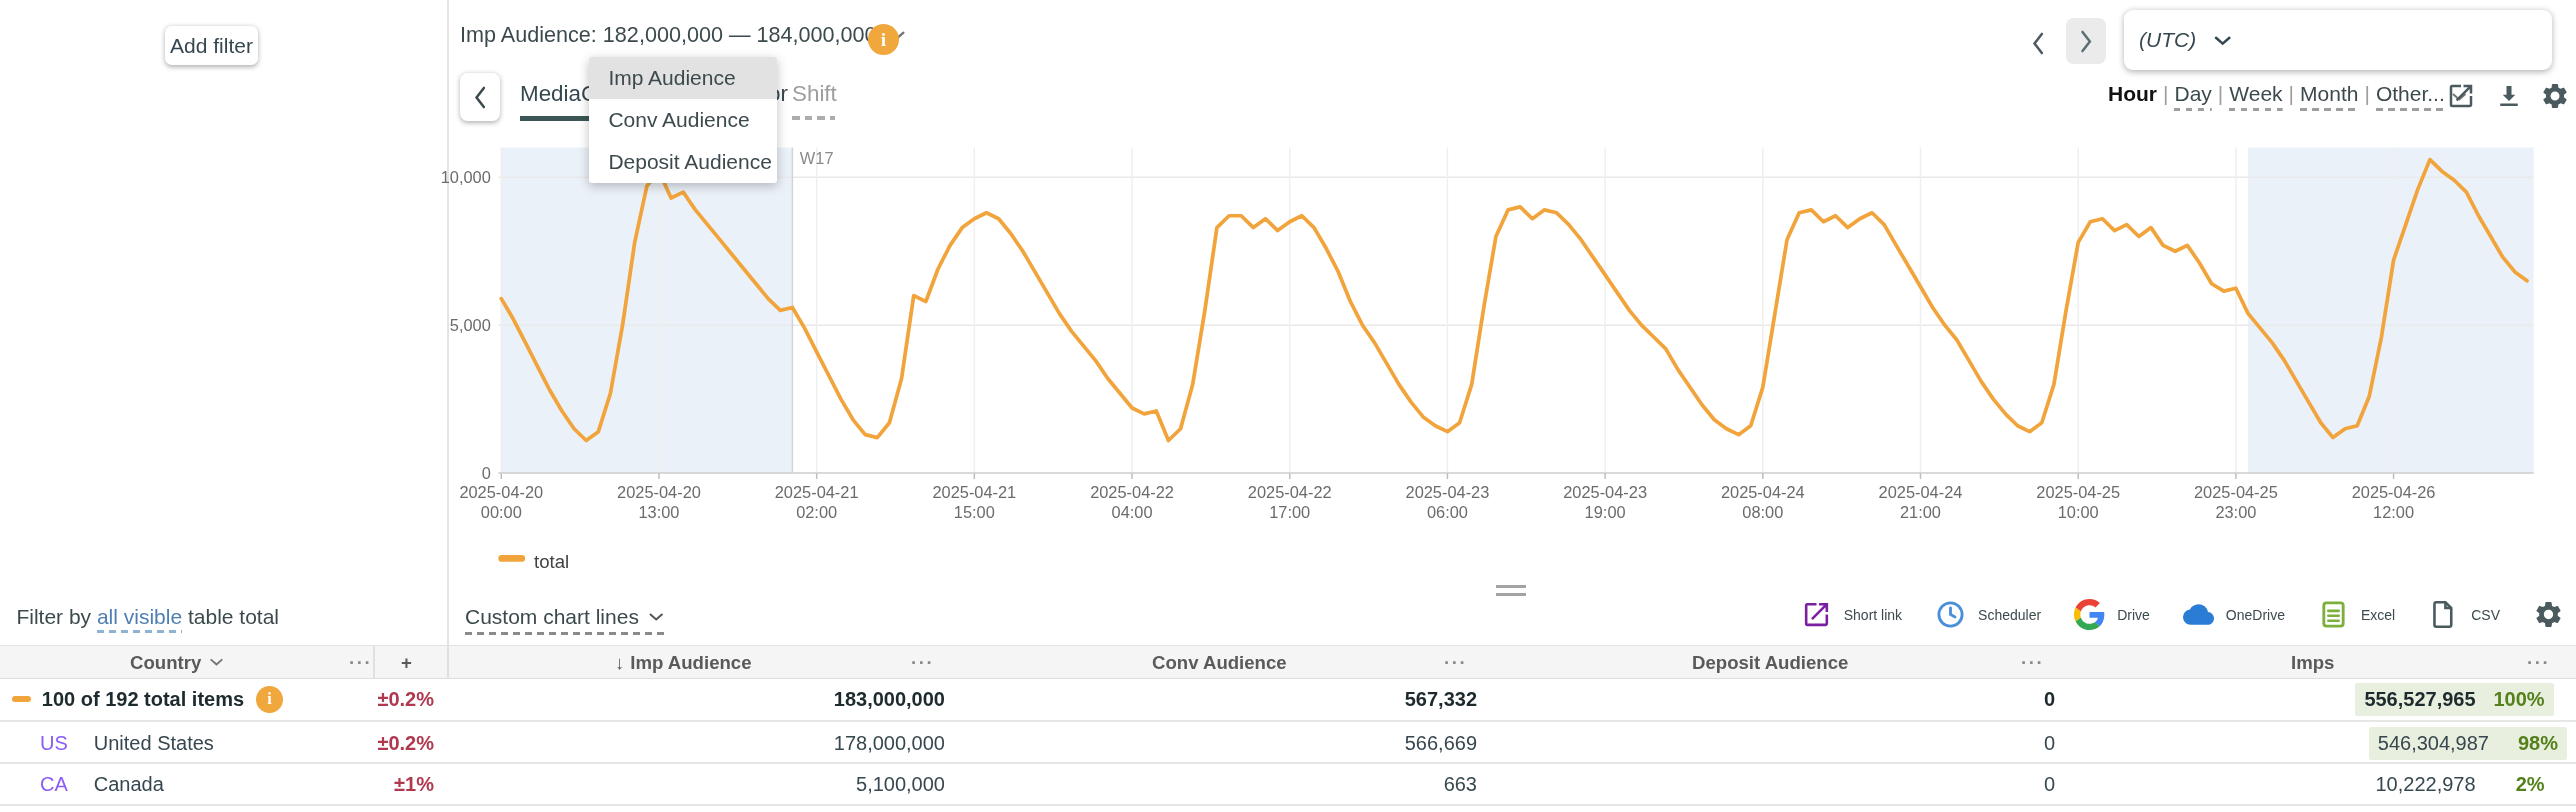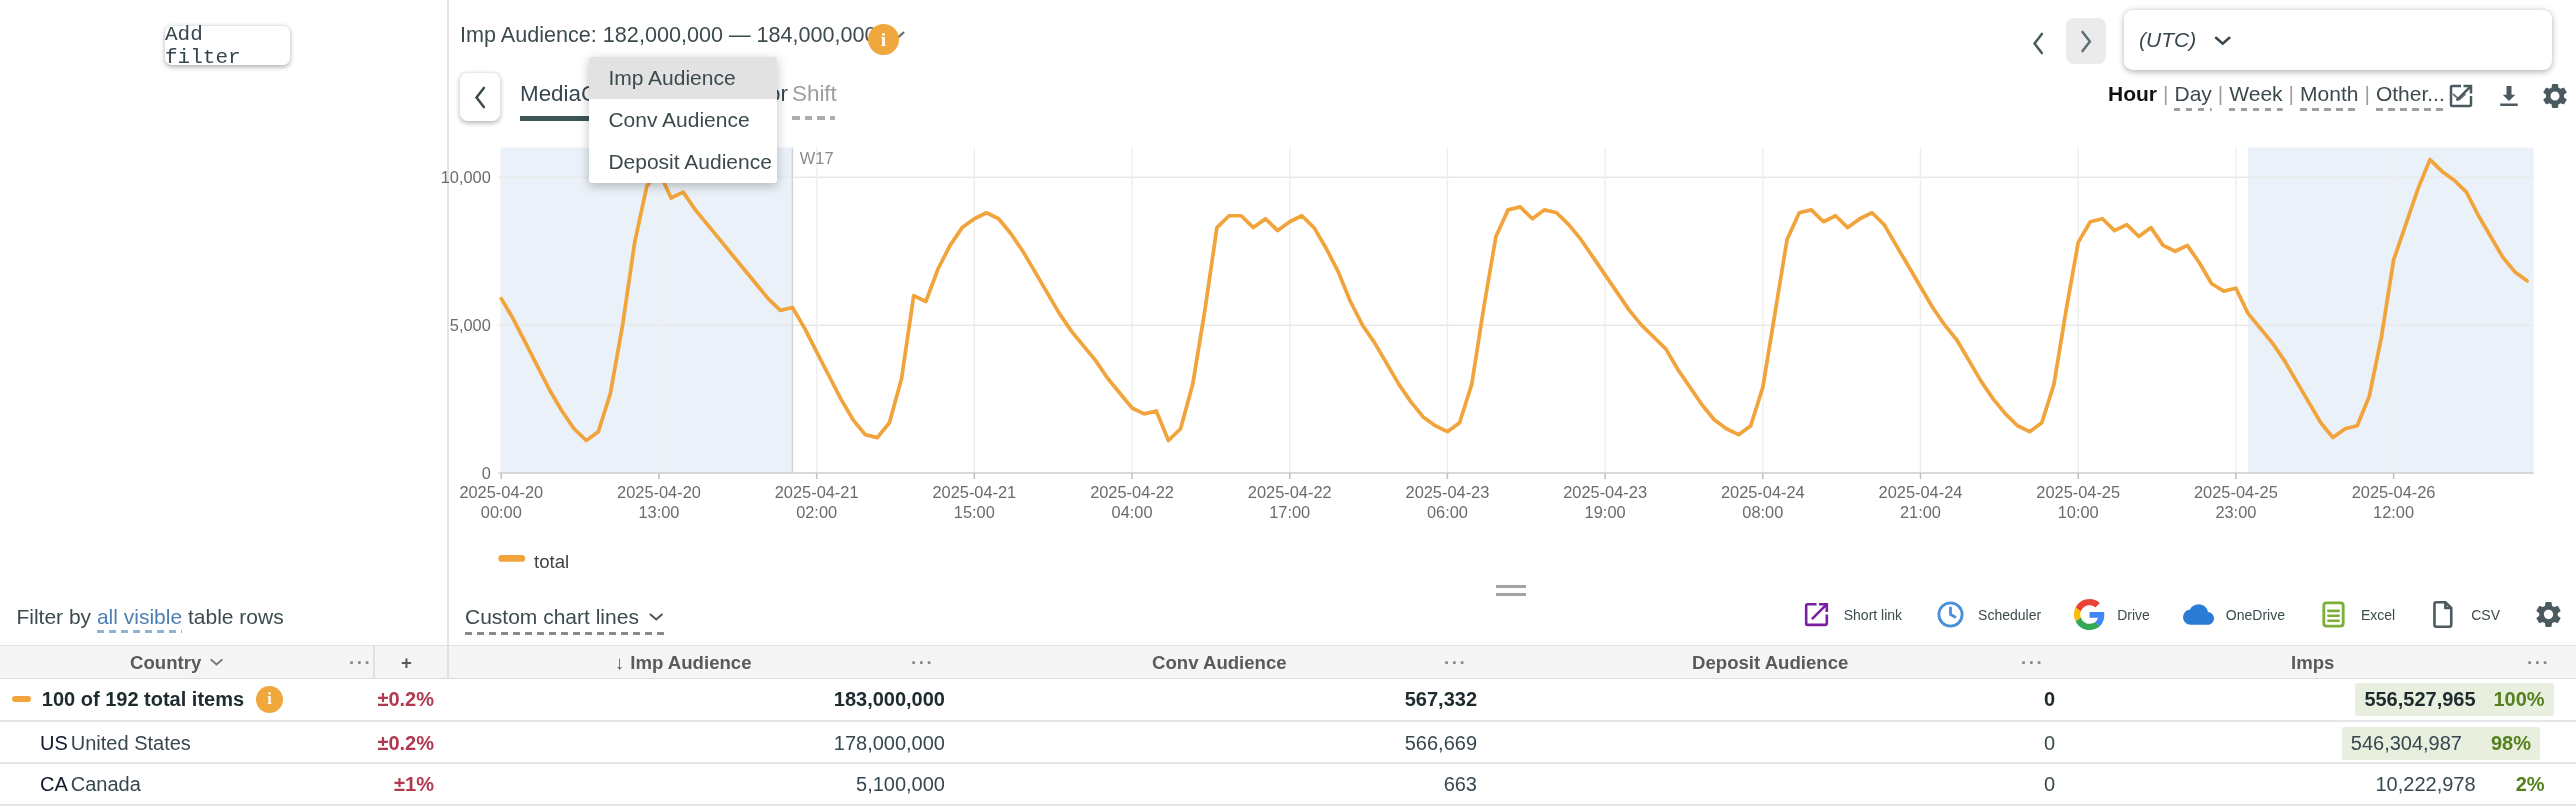--- a/index.html
+++ b/index.html
@@ -2,23 +2,23 @@
 <html style="font-size:12px"><head>
 <meta charset="utf-8">
 <style>
   * { margin:0; padding:0; box-sizing:border-box; }
   html,body { width:2576px; height:812px; background:#ffffff; overflow:hidden;
     font-family:"Liberation Sans", sans-serif; color:#37474f; }
   .stage { position:relative; width:2576px; height:812px; }
 
   
   .v-divider { position:absolute; left:447px; top:0; width:1.5px; height:678px; background:#e4e4e4; }
-  .add-filter-btn { position:absolute; left:165px; top:26px; width:125px; height:39px;
+  .add-filter-btn { position:absolute; left:165px; top:26px; width:93px; height:39px;
     background:#fff; border-radius:6.7px; box-shadow:0 1.5px 5.2px rgba(0,0,0,.32);
-    display:flex; align-items:center; justify-content:center; font-size:21px; color:#37474f; cursor:pointer;font-family:Liberation Mono, monospace; }
+    display:flex; align-items:center; justify-content:center; font-size:21px; color:#37474f; cursor:pointer; }
 
   
   .metric-header { position:absolute; left:460px; top:22.4px; display:flex; align-items:center; gap:10.4px;
     font-size:21.6px; color:#3c4a4e; cursor:pointer; }
   .chev { display:inline-block; }
   .info-badge { position:absolute; left:868px; top:24px; width:31px; height:31px; border-radius:50%;
     background:#f0a73c; color:#fff; font-size:19.4px; font-weight:bold; display:flex; align-items:center;
     justify-content:center; cursor:pointer; font-family:"Liberation Serif", serif; }
 
   
@@ -83,21 +83,21 @@
     border-top:1.5px solid #e2e2e2; border-bottom:1.5px solid #dedede; font-size:18.6px; font-weight:bold; color:#5a5a5a; }
   .th { position:absolute; top:0; height:33px; display:flex; align-items:center; white-space:nowrap; }
   .col-line { position:absolute; top:0; width:1.5px; height:33px; background:#e0e0e0; }
   .th-menu { color:#8a8a8a; font-weight:bold; letter-spacing:1.5px; cursor:pointer; }
   .row { position:absolute; left:0; width:2576px; height:42px; cursor:pointer; }
   .row-border { position:absolute; left:0; width:2576px; height:1.5px; background:#e6e6e6; }
   .cell { position:absolute; top:0; height:42px; display:flex; align-items:center; font-size:20px; color:#37474f; }
   .num { justify-content:flex-end; }
   .bold { font-weight:bold; color:#1d2a2e; }
   .err { color:#b0384f; font-weight:bold; }
-  .ccode { color:#0f172a; margin-right:3px; }
+  .ccode { color:#8b5cf6; margin-right:26px; }
   .swatch { width:19.4px; height:6.7px; border-radius:3.7px; background:#f2a43c; margin-right:10.4px; }
   .row-info { width:27px; height:27px; border-radius:50%; background:#f0a73c; color:#fff; font-size:16.4px;
     font-weight:bold; display:flex; align-items:center; justify-content:center; margin-left:12px;
     font-family:"Liberation Serif", serif; }
   .imps-wrap { display:flex; align-items:center; justify-content:flex-end; height:33px; padding:0 9px;
     border-radius:2.2px; }
   .imps-wrap.hl { background:#e9efdf; }
   .imps-pct { color:#55811d; font-weight:bold; width:69px; text-align:right; }
 </style>
 </head>
@@ -239,21 +239,21 @@
   </div>
 
   <div class="drag-handle">
       <i></i>
       <i></i>
     </div>
 
   <div class="filter-by">
     <span>Filter by</span>
     <span class="link">all visible</span>
-    <span>table rows</span>
+    <span>table total</span>
   </div>
   <div class="custom-lines">
     <span>Custom chart lines</span>
     <svg width="16.4" height="12" viewBox="0 0 26 18">
         <polyline points="4,5 13,13 22,5" fill="none" stroke="#555" stroke-width="3.2" stroke-linecap="round"></polyline>
       </svg>
   </div>
 
   <div class="share-row">
     <div class="share-item">
@@ -350,21 +350,21 @@
 
   <div class="row" style="top:722px;">
     <div class="cell" style="left:40px;">
       <span class="ccode">US</span>
       <span>United States</span>
     </div>
     <div class="cell num err" style="left:313px; width:121px;">±0.2%</div>
     <div class="cell num" style="left:671px; width:274px;text-align:right;">178,000,000</div>
     <div class="cell num" style="left:1193px; width:284px;">566,669</div>
     <div class="cell num" style="left:1789px; width:266px;">0</div>
-    <div class="cell num" style="right:36px;">
+    <div class="cell num" style="right:9px;">
       <span class="imps-wrap hl">
         <span>546,304,987</span>
         <span class="imps-pct">98%</span>
       </span>
     </div>
   </div>
   <div class="row-border" style="top:762px;"></div>
 
   <div class="row" style="top:763px;">
     <div class="cell" style="left:40px;">

